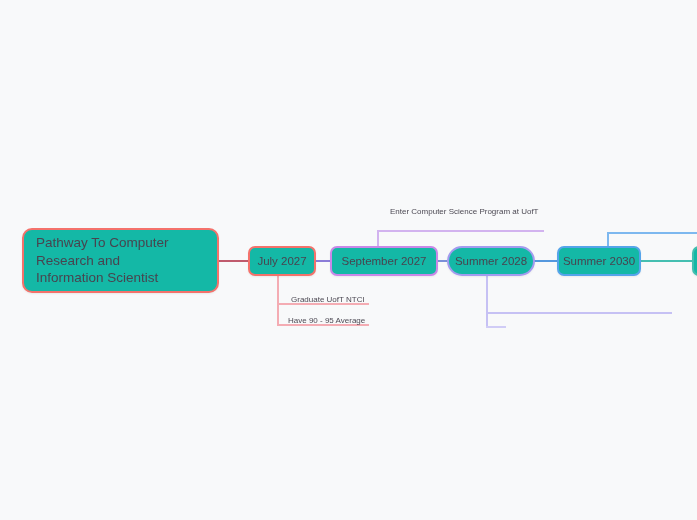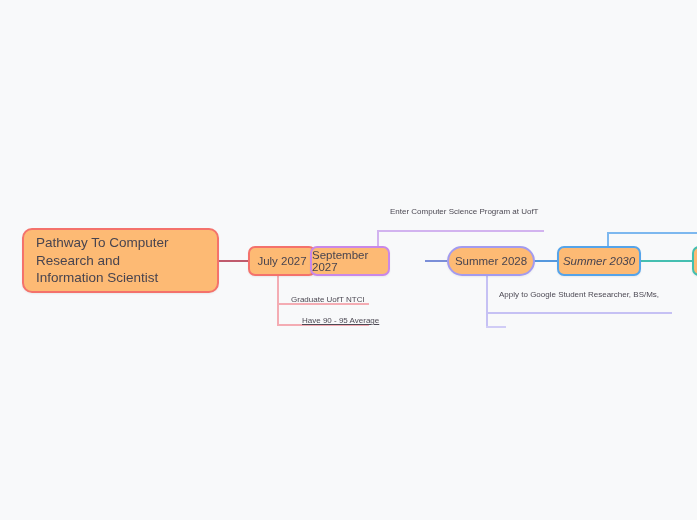--- a/index.html
+++ b/index.html
@@ -5,21 +5,21 @@
   html,body{margin:0;padding:0;}
   #canvas{
     position:relative;
     width:697px;height:520px;
     overflow:hidden;
     font-family:"Liberation Sans",sans-serif;
     background:#f8f9fa;
   }
   .node{
     position:absolute;
-    background:#fdba74;
+    background:#14b8a6;
     border:2px solid #999;
     box-sizing:border-box;
     display:flex;align-items:center;justify-content:center;
     color:#48444f;
     box-shadow:0 1px 2px rgba(40,40,60,0.07);
   }
   .node.root{
     left:22px;top:228px;width:197px;height:65px;
     border-width:2.5px;border-radius:10px;
     justify-content:flex-start;
@@ -47,55 +47,54 @@
   <div class="hline" style="left: 219px; width: 29px; background-color: rgb(192, 91, 109);"></div>
   <div class="hline" style="left: 308px; width: 22px; background-color: rgb(139, 124, 216);"></div>
   <div class="hline" style="left: 425px; width: 22px; background-color: rgb(123, 143, 216);"></div>
   <div class="hline" style="left: 527px; width: 30px; background-color: rgb(85, 152, 222);"></div>
   <div class="hline" style="left: 641px; width: 52px; background-color: rgb(69, 191, 177);"></div>
 
   <div class="vline" style="left: 277px; top: 276px; height: 50px; background-color: rgb(244, 172, 179);"></div>
   <div class="uline" style="left: 277px; top: 303px; width: 92px; background-color: rgb(244, 172, 179);"></div>
   <div class="ann" style="left:291px;top:294px;">Graduate UofT NTCI</div>
   <div class="uline" style="left: 277px; top: 324px; width: 92px; background-color: rgb(244, 172, 179);"></div>
-  <div class="ann" style="left:302px;top:315px;text-decoration:underline;">Have 90 - 95 Average</div>
+  <div class="ann" style="left:288px;top:315px;">Have 90 - 95 Average</div>
 
   <div class="vline" style="left: 377px; top: 231px; height: 15px; background-color: rgb(210, 179, 239);"></div>
   <div class="uline" style="left: 377px; top: 230px; width: 167px; background-color: rgb(210, 179, 239);"></div>
   <div class="ann" style="left:390px;top:206px;">
     <div>Enter Computer Science Program at UofT</div>
   </div>
 
   <div class="vline" style="left: 486px; top: 276px; height: 52px; background-color: rgb(198, 193, 244);"></div>
   <div class="uline" style="left: 486px; top: 312px; width: 186px; background-color: rgb(198, 193, 244);"></div>
   <div class="ann" style="left:499px;top:289px;">
-    <div>Apply to Google Student Researcher, BS/Ms,</div>
   </div>
   <div class="uline" style="left: 486px; top: 326px; width: 20px; background-color: rgb(208, 204, 246);"></div>
 
   <div class="vline" style="left: 607px; top: 233px; height: 13px; background-color: rgb(125, 184, 239);"></div>
   <div class="uline" style="left: 607px; top: 232px; width: 90px; background-color: rgb(125, 184, 239);"></div>
 
   <div class="node root" style="border-color: rgb(244, 114, 107);">
     <div class="label">Pathway To Computer Research and Information Scientist</div>
   </div>
 
   <div class="node tnode" style="left: 248px; width: 68px; border-color: rgb(244, 114, 107);">
     <span>July 2027</span>
   </div>
 
-  <div class="node tnode" style="left: 310px; width: 80px; border-color: rgb(201, 136, 232);">
+  <div class="node tnode" style="left: 330px; width: 108px; border-color: rgb(201, 136, 232);">
     <span>September 2027</span>
   </div>
 
   <div class="node tnode" style="left: 447px; width: 88px; border-color: rgb(163, 155, 239); border-radius: 15px;">
     <span>Summer 2028</span>
   </div>
 
-  <div class="node tnode" style="left: 557px; width: 84px; border-color: rgb(85, 164, 234); font-style: italic;">
+  <div class="node tnode" style="left: 557px; width: 84px; border-color: rgb(85, 164, 234);">
     <span>Summer 2030</span>
   </div>
 
   <div class="node tnode" style="left: 692px; width: 40px; border-color: rgb(67, 191, 176);">
     <span></span>
   </div>
 
 </div>
 
 </body></html>

